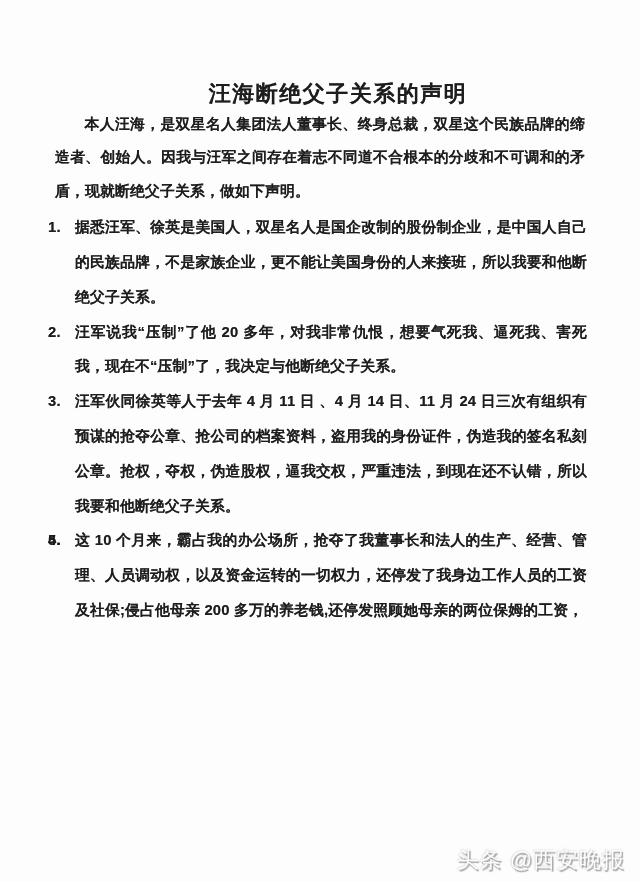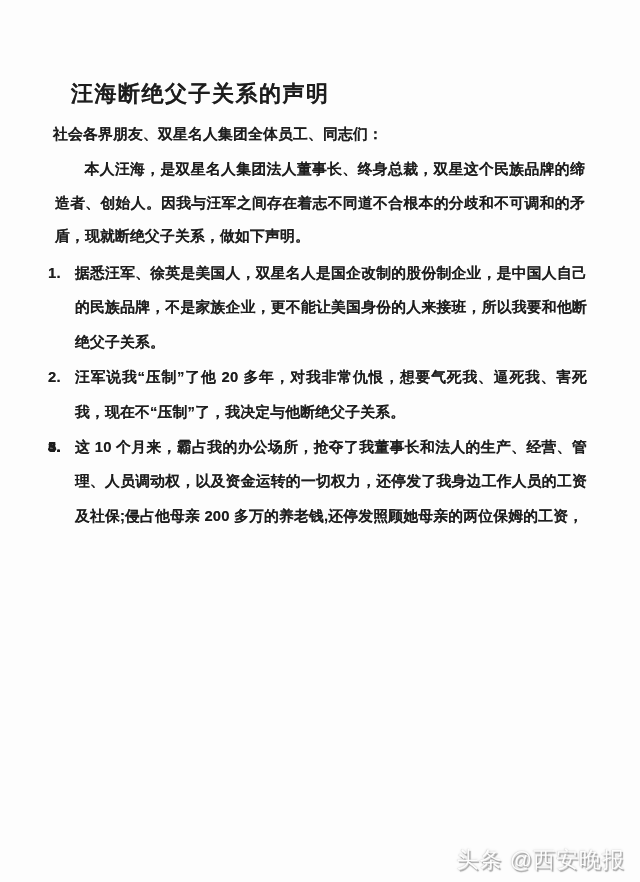--- a/index.html
+++ b/index.html
@@ -25,21 +25,21 @@
   .doc-text {
     text-shadow: 0 0 0.5px rgba(20,20,20,0.6);
     font-weight: 600;
   }
   .title {
     margin: 0;
     font-size: 22px;
     line-height: 24px;
     font-weight: 700;
     letter-spacing: 1.5px;
-    text-align: left;
+    text-align: center;
     transform: translateX(18px);
   }
   .salutation {
     margin: 12px 0 0 0;
     font-size: 14.8px;
     line-height: 33.4px;
     letter-spacing: 0.2px;
   }
   .intro {
     margin: 2px;
@@ -86,35 +86,35 @@
     white-space: nowrap;
   }
 </style>
 </head>
 <body>
 
 <div class="page">
 
   <h1 class="title doc-text">汪海断绝父子关系的声明</h1>
 
-  <p class="salutation doc-text">社会各界朋友、双星名人集团全体员工、同志们：</p>
 
   <p class="intro doc-text">本人汪海，是双星名人集团法人董事长、终身总裁，双星这个民族品牌的缔造者、创始人。因我与汪军之间存在着志不同道不合根本的分歧和不可调和的矛盾，现就断绝父子关系，做如下声明。</p>
 
   <ol class="statements">
     <li class="statement-item doc-text">
       <span class="statement-num">1.</span>
       <span class="statement-text">据悉汪军、徐英是美国人，双星名人是国企改制的股份制企业，是中国人自己的民族品牌，不是家族企业，更不能让美国身份的人来接班，所以我要和他断绝父子关系。</span>
     </li>
     <li class="statement-item doc-text">
       <span class="statement-num">2.</span>
       <span class="statement-text">汪军说我“压制”了他 20 多年，对我非常仇恨，想要气死我、逼死我、害死我，现在不“压制”了，我决定与他断绝父子关系。</span>
     </li>
     <li class="statement-item doc-text">
       <span class="statement-num">3.</span>
+      <span class="statement-text">汪军伙同徐英等人于去年 4 月 11 日 、4 月 14 日、11 月 24 日三次有组织有预谋的抢夺公章、抢公司的档案资料，盗用我的身份证件，伪造我的签名私刻公章。抢权，夺权，伪造股权，逼我交权，严重违法，到现在还不认错，所以我要和他断绝父子关系。</span>
     </li>
     <li class="statement-item doc-text">
       <span class="statement-num">4.</span>
     </li>
     <li class="statement-item doc-text">
       <span class="statement-num">5.</span>
       <span class="statement-text">这 10 个月来，霸占我的办公场所，抢夺了我董事长和法人的生产、经营、管理、人员调动权，以及资金运转的一切权力，还停发了我身边工作人员的工资及社保;侵占他母亲 200 多万的养老钱,还停发照顾她母亲的两位保姆的工资，</span>
     </li>
   </ol>
 

